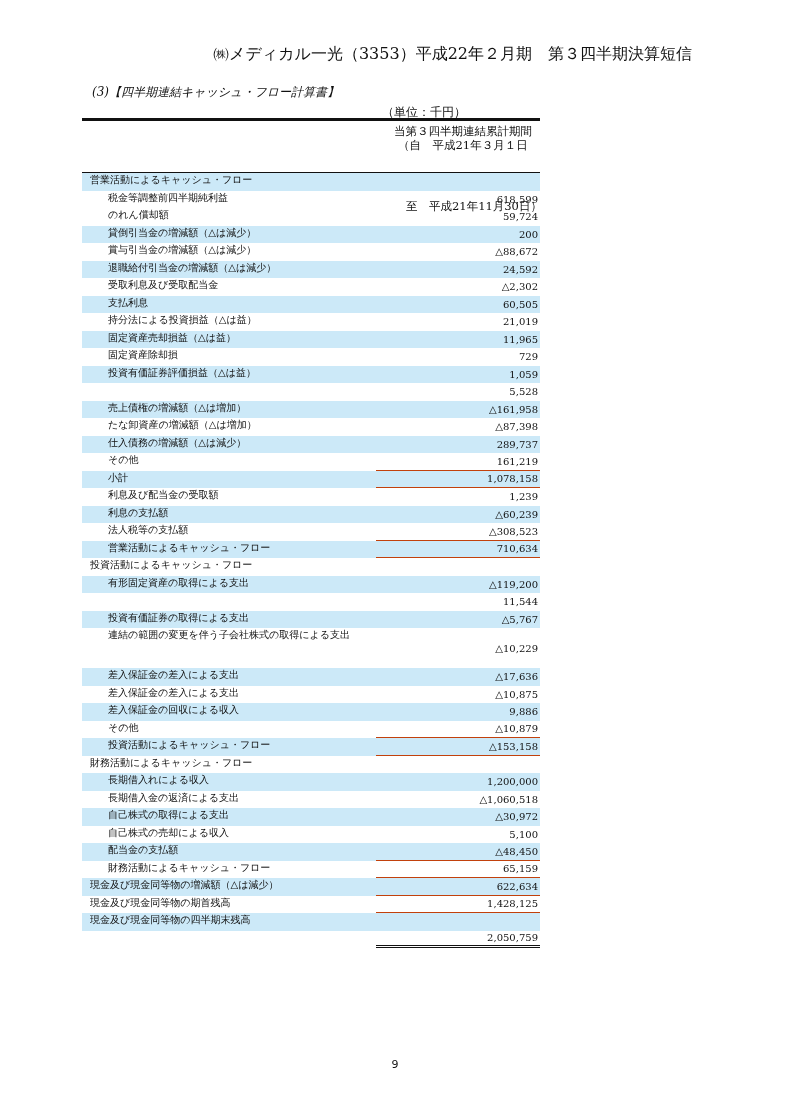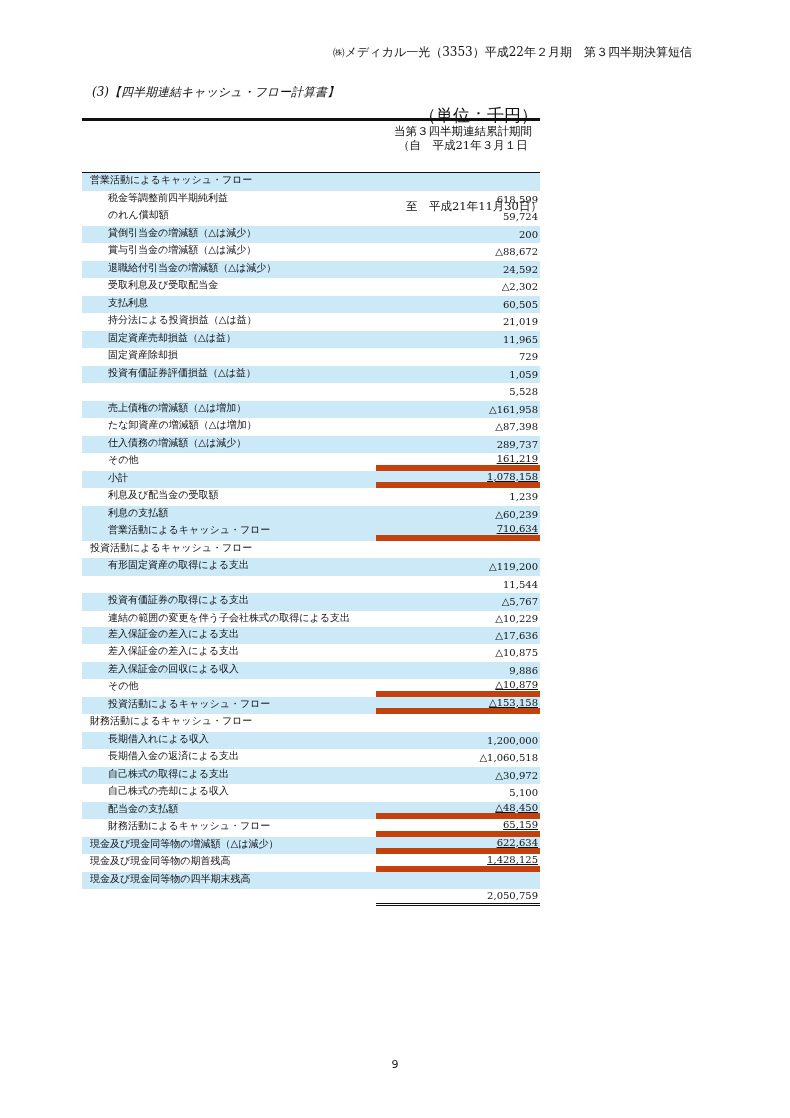--- a/index.html
+++ b/index.html
@@ -1,37 +1,37 @@
 <!DOCTYPE html>
 <html><head>
 <meta charset="utf-8">
 <style>
   html, body { margin: 0; padding: 0; background: #ffffff; }
   body { width: 790px; height: 1118px; position: relative; overflow: hidden;
          font-family: "DejaVu Serif", "Liberation Serif", serif; color: #111; }
-  .page-header { position: absolute; top: 44px; right: 98px; font-size: 12px; white-space: nowrap; }
+  .page-header { position: absolute; top: 44px; right: 98px; font-size: 16px; white-space: nowrap; }
   .section-title { position: absolute; top: 84px; left: 92px; font-size: 12px; white-space: nowrap; font-style: italic; }
-  .unit { position: absolute; top: 104px; left: 382px; width: 156px; text-align: right; font-size: 17px; }
+  .unit { position: absolute; top: 104px; left: 382px; width: 156px; font-size: 12px; }
   .thick-rule { position: absolute; top: 118px; left: 82px; width: 458px; height: 3px; background: #111; }
   .col-head { position: absolute; top: 124px; left: 376px; width: 164px; font-size: 11.5px; line-height: 14px; }
   .col-head div { white-space: nowrap; }
   .col-head .l1 { text-align: right; padding-right: 8px; }
   .col-head .l2 { padding-left: 22px; }
   .col-head .l3 { padding-left: 30px; margin-top: 47px; }
   .head-rule { position: absolute; top: 172px; left: 82px; width: 458px; height: 1px; background: #111; }
 
   .table { position: absolute; top: 173px; left: 82px; width: 458px; }
   .row { position: relative; display: flex; height: 17.5px; font-size: 10px; }
-  .row.tall { height: 16px; }
+  .row.tall { height: 40px; }
   .row.blue { background: #cce9f8; }
   .row .label { flex: 0 0 294px; padding-left: 26px; box-sizing: border-box; white-space: nowrap; line-height: 13px; }
   .row .label.lv0 { padding-left: 8px; }
   .row .label.wrap { white-space: normal; padding-right: 6px; }
   .row .val { flex: 1; text-align: right; padding-right: 2px; white-space: nowrap; }
-  .row.rule-bottom .val { border-bottom: 6px solid #c2410c; text-decoration: underline; }
+  .row.rule-bottom .val { border-bottom: 1px solid #c2410c; }
   .row .val { height: 100%; display: flex; align-items: center; justify-content: flex-end; box-sizing: border-box; }
   .row.rule-double .val { border-bottom: 3px double #111; margin-top: 17px; }
 
   .page-num { position: absolute; top: 1058px; left: 0; width: 790px; text-align: center;
               font-family: "DejaVu Sans", "Liberation Sans", sans-serif; font-size: 11px; }
 </style>
 </head>
 <body>
 
 <div class="page-header">㈱メディカル一光（3353）平成22年２月期　第３四半期決算短信</div>
@@ -120,20 +120,24 @@
       <span class="val">1,078,158</span>
     </div>
   <div class="row">
       <span class="label">利息及び配当金の受取額</span>
       <span class="val">1,239</span>
     </div>
   <div class="row blue">
       <span class="label">利息の支払額</span>
       <span class="val">△60,239</span>
     </div>
+  <div class="row rule-bottom">
+      <span class="label">法人税等の支払額</span>
+      <span class="val">△308,523</span>
+    </div>
   <div class="row blue rule-bottom">
       <span class="label">営業活動によるキャッシュ・フロー</span>
       <span class="val">710,634</span>
     </div>
 
   <div class="row">
       <span class="label lv0">投資活動によるキャッシュ・フロー</span>
       <span class="val"></span>
     </div>
   <div class="row blue">

